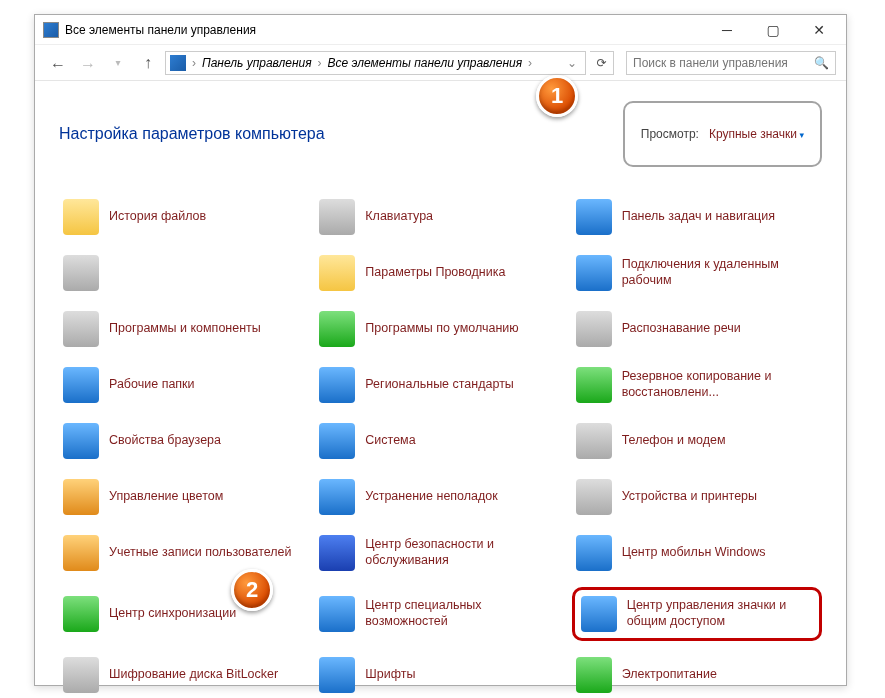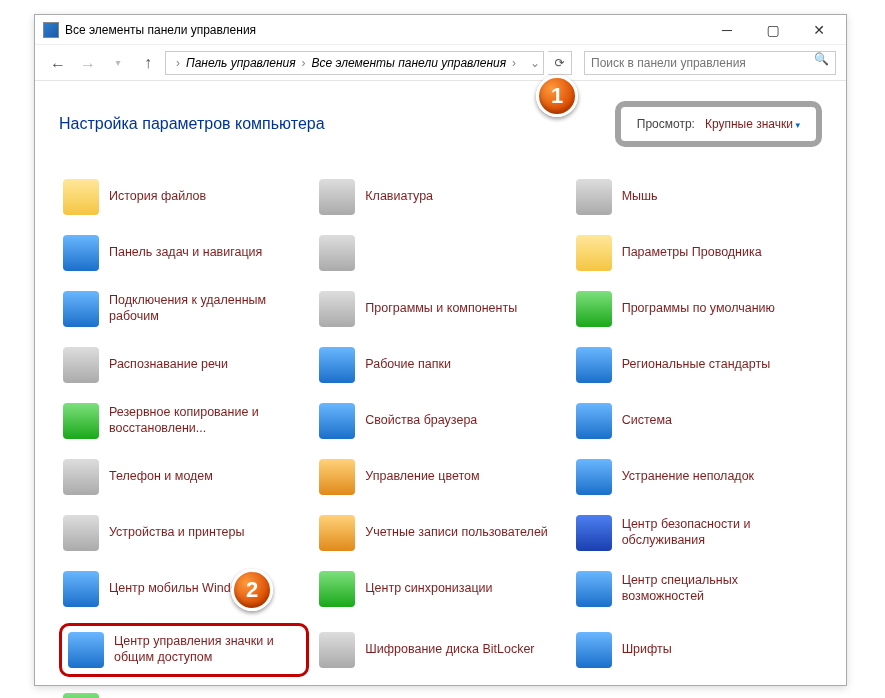--- a/index.html
+++ b/index.html
@@ -77,24 +77,24 @@
   .breadcrumb .spacer { flex:1; }
   .breadcrumb .dd { color:#888; padding:0 4px; cursor:pointer;}
   .refresh-btn {
     width:24px;height:24px;
     border:1px solid #ccc;
     border-left:none;
     display:flex;align-items:center;justify-content:center;
     color:#555; cursor:pointer;
   }
   .searchbox {
-    width:252px; height:24px;
+    width:210px; height:24px;
     border:1px solid #ccc;
     margin-left:8px;
-    display:flex; 
+    display:flex; align-items:center;
     padding:0 6px;
     color:#888;
   }
   .searchbox input {
     border:none; outline:none; flex:1; font-size:12px;
     color:#888;
   }
   .content {
     padding: 20px 24px 10px 24px;
     position:relative;
@@ -104,23 +104,23 @@
     align-items:center;
     justify-content:space-between;
     margin-bottom: 28px;
   }
   .heading {
     font-size: 16px;
     color:#003399;
   }
   .view-box {
     display:flex; align-items:center;
-    border:6px solid #a3a3a3;
+    border:2px solid #a3a3a3;
     border-radius:10px;
-    padding:10px 16px;
+    padding:24px 16px;
     gap:10px;
     position:relative;
   }
   .view-label { color:#444; font-size:12px;}
   .view-value { color:#7f1d1d; font-size:12px; cursor:pointer;}
   .view-value::after { content:" ▾"; color:#0066cc; font-size:9px;}
   .grid {
     display:grid;
     grid-template-columns: repeat(3, 1fr);
     column-gap: 6px;
@@ -224,24 +224,20 @@
     <div class="grid" id="grid">
         <div class="item">
           <div class="ico ic ic-folder"></div>
           <div class="label">История файлов</div>
         </div>
         <div class="item">
           <div class="ico ic ic-gray"></div>
           <div class="label">Клавиатура</div>
         </div>
         <div class="item">
-          <div class="ico ic ic-gray"></div>
-          <div class="label">Мышь</div>
-        </div>
-        <div class="item">
           <div class="ico ic ic-blue"></div>
           <div class="label">Панель задач и навигация</div>
         </div>
         <div class="item">
           <div class="ico ic ic-gray"></div>
         </div>
         <div class="item">
           <div class="ico ic ic-folder"></div>
           <div class="label">Параметры Проводника</div>
         </div>

